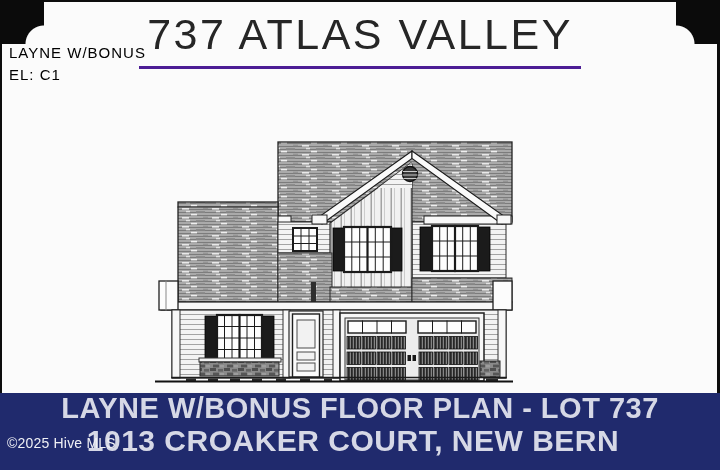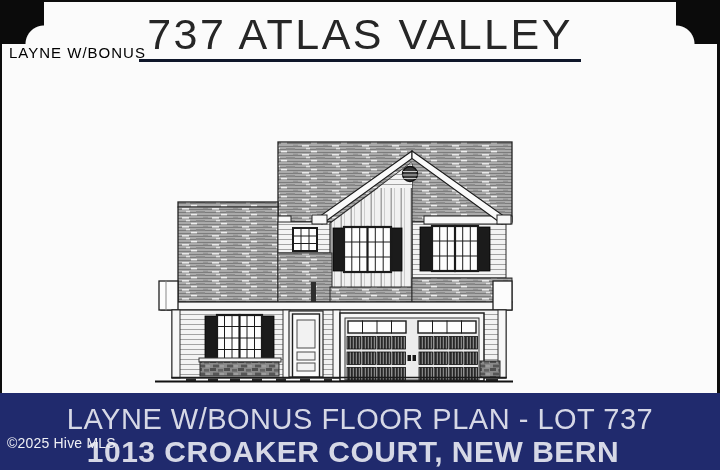--- a/index.html
+++ b/index.html
@@ -19,28 +19,28 @@
   
   .plan-label{
     position:absolute;left:9px;top:42px;color:#000000;
     font-size:15px;line-height:22px;letter-spacing:1px;white-space:nowrap;
   }
   
   .title-wrap{position:absolute;left:0;top:12px;width:720px;text-align:center;color:#262626;}
   .title-line{display:block;margin:0 0 9px 0;}
   .title-line span{
     display:inline-block;font-size:43px;line-height:44px;letter-spacing:2.5px;
-    border-bottom:3px solid #0f172a;padding:0 8px 3px 8px;white-space:nowrap;
+    border-bottom:3px solid #4c1d95;padding:0 8px 10px 8px;white-space:nowrap;
   }
   
   .banner{
     position:absolute;left:0;top:393px;width:720px;height:77px;
     background:#202a6d;color:#d6d8e6;text-align:center;
   }
-  .banner-l1{margin-top:11px;font-size:29px;line-height:31px;font-weight:400;letter-spacing:0.5px;white-space:nowrap;}
+  .banner-l1{margin-top:0;font-size:29px;line-height:31px;font-weight:700;letter-spacing:0.5px;white-space:nowrap;}
   .banner-l2{margin-top:1px;font-size:30px;line-height:32px;font-weight:700;letter-spacing:0.5px;white-space:nowrap;padding-right:14px;}
   .watermark{
     position:absolute;left:7px;top:435px;color:#eff0f5;font-size:14px;
     font-weight:400;letter-spacing:0.2px;white-space:nowrap;
   }
   svg{position:absolute;left:0;top:0;}
 </style>
 </head>
 <body>
 
@@ -213,20 +213,21 @@
   </svg>
 
   <div class="edge edge-top"></div>
   <div class="edge edge-left"></div>
   <div class="edge edge-right"></div>
   <div class="corner corner-tl"></div>
   <div class="corner corner-tr"></div>
 
   <div class="plan-label">
     <div>LAYNE W/BONUS</div>
+    <div>EL: C1</div>
   </div>
 
   <div class="title-wrap">
     <div class="title-line"><span>737 ATLAS VALLEY</span></div>
   </div>
 
   <div class="banner">
     <div class="banner-l1">LAYNE W/BONUS FLOOR PLAN - LOT 737</div>
     <div class="banner-l2">1013 CROAKER COURT, NEW BERN</div>
   </div>

